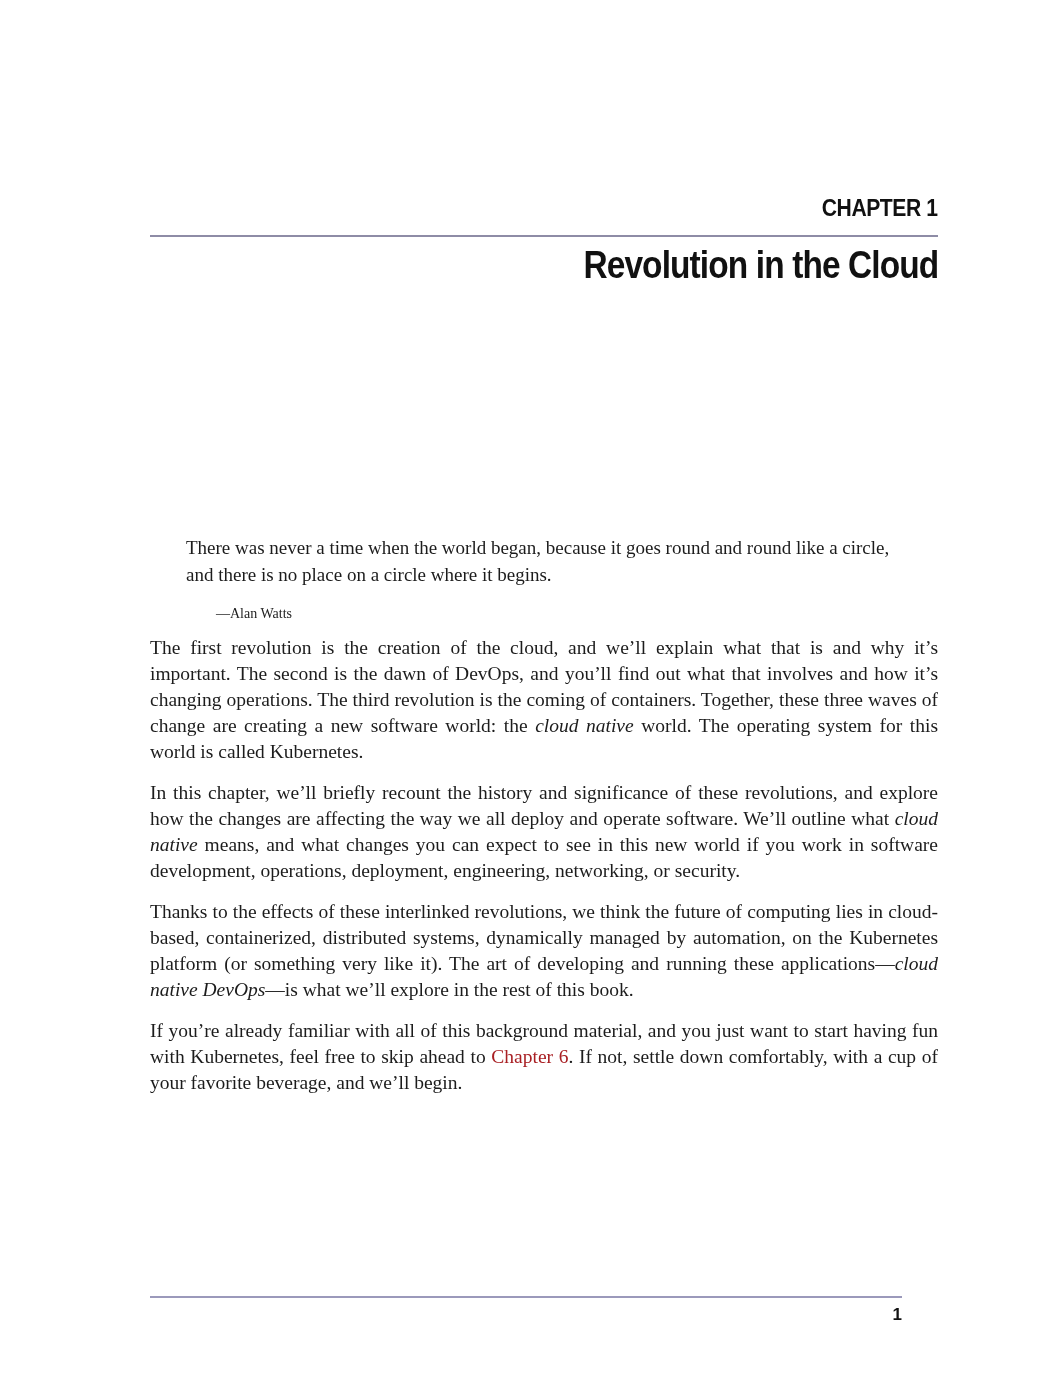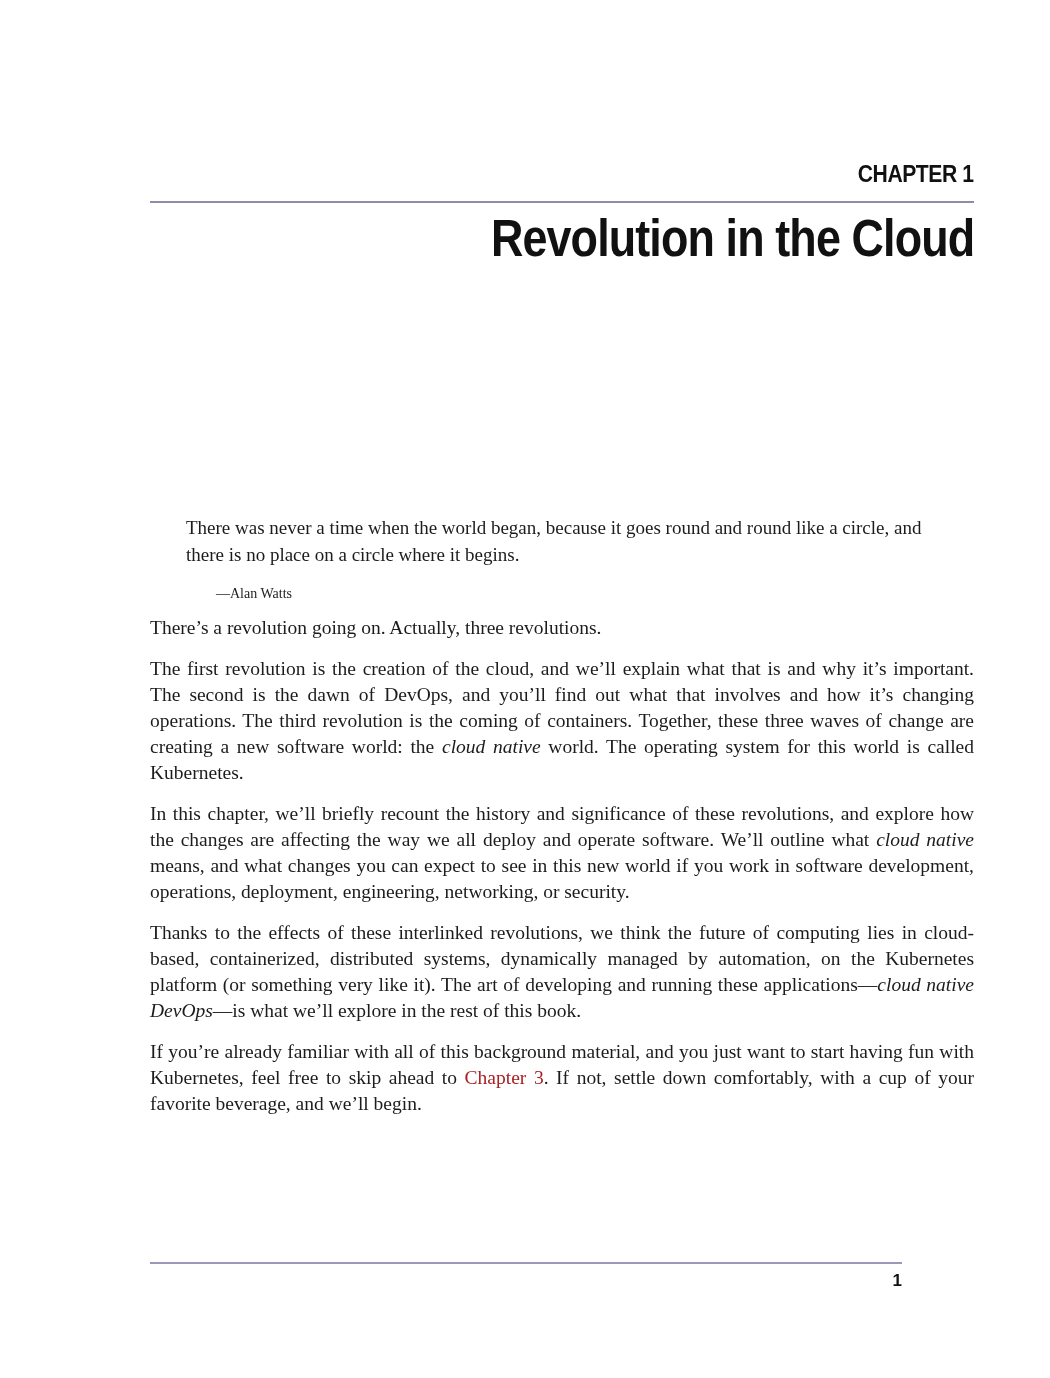--- a/index.html
+++ b/index.html
@@ -13,21 +13,22 @@
     position: relative;
     overflow: hidden;
     font-family: "Liberation Serif", serif;
     color: #1c1c1c;
   }
   .page {
     position: relative;
     width: 1050px;
     height: 1314px;
     box-sizing: border-box;
-    padding: 162px 76px 0 150px;
+    padding: 162px 112px 0 150px;
+    margin-top: 34px;
   }
   
   .chapter-label {
     text-align: right;
     font-family: "Liberation Sans", sans-serif;
     font-weight: 700;
     font-size: 24px;
     line-height: 1;
     letter-spacing: -0.5px;
     color: #111111;
@@ -42,21 +43,21 @@
   .header-rule {
     border: none;
     border-top: 2px solid var(--header-rule, #8e8ca6);
     margin: 15px 0 0 0;
   }
   .chapter-title {
     margin: 9px 0 0 0;
     text-align: right;
     font-family: "Liberation Sans", sans-serif;
     font-weight: 700;
-    font-size: 51px;
+    font-size: 38px;
     line-height: 1.05;
     letter-spacing: -1px;
     color: #111111;
   }
   
   .quote {
     margin-top: 248px;
     padding-left: 36px;
     padding-right: 40px;
     font-size: 19px;
@@ -119,25 +120,24 @@
   <hr class="header-rule">
 
   <h1 class="chapter-title">
     <span class="squeeze">Revolution in the Cloud</span>
   </h1>
 
   <div class="quote">There was never a time when the world began, because it goes round and round like a circle, and there is no place on a circle where it begins.</div>
   <div class="quote-attribution">—Alan Watts</div>
 
   <div class="body-text">
-    <p><span>There’s a revolution going on. Actually, three revolutions.</span></p>
     <p><span>The first revolution is the creation of the cloud, and we’ll explain what that is and why it’s important. The second is the dawn of DevOps, and you’ll find out what that involves and how it’s changing operations. The third revolution is the coming of containers. Together, these three waves of change are creating a new software world: the </span><em>cloud native</em><span> world. The operating system for this world is called Kubernetes.</span></p>
     <p><span>In this chapter, we’ll briefly recount the history and significance of these revolutions, and explore how the changes are affecting the way we all deploy and operate software. We’ll outline what </span><em>cloud native</em><span> means, and what changes you can expect to see in this new world if you work in software development, operations, deployment, engineering, networking, or security.</span></p>
     <p><span>Thanks to the effects of these interlinked revolutions, we think the future of computing lies in cloud-based, containerized, distributed systems, dynamically managed by automation, on the Kubernetes platform (or something very like it). The art of developing and running these applications—</span><em>cloud native DevOps</em><span>—is what we’ll explore in the rest of this book.</span></p>
-    <p><span>If you’re already familiar with all of this background material, and you just want to start having fun with Kubernetes, feel free to skip ahead to </span><a class="xref" href="#">Chapter 3</a><span>. If not, settle down comfortably, with a cup of your favorite beverage, and we’ll begin.</span></p>
+    <p><span>If you’re already familiar with all of this background material, and you just want to start having fun with Kubernetes, feel free to skip ahead to </span><a class="xref" href="#">Chapter 6</a><span>. If not, settle down comfortably, with a cup of your favorite beverage, and we’ll begin.</span></p>
   </div>
 
   <div class="footer">
     <hr class="footer-rule">
     <div class="page-number">1</div>
   </div>
 
 </div>
 
 </body></html>

